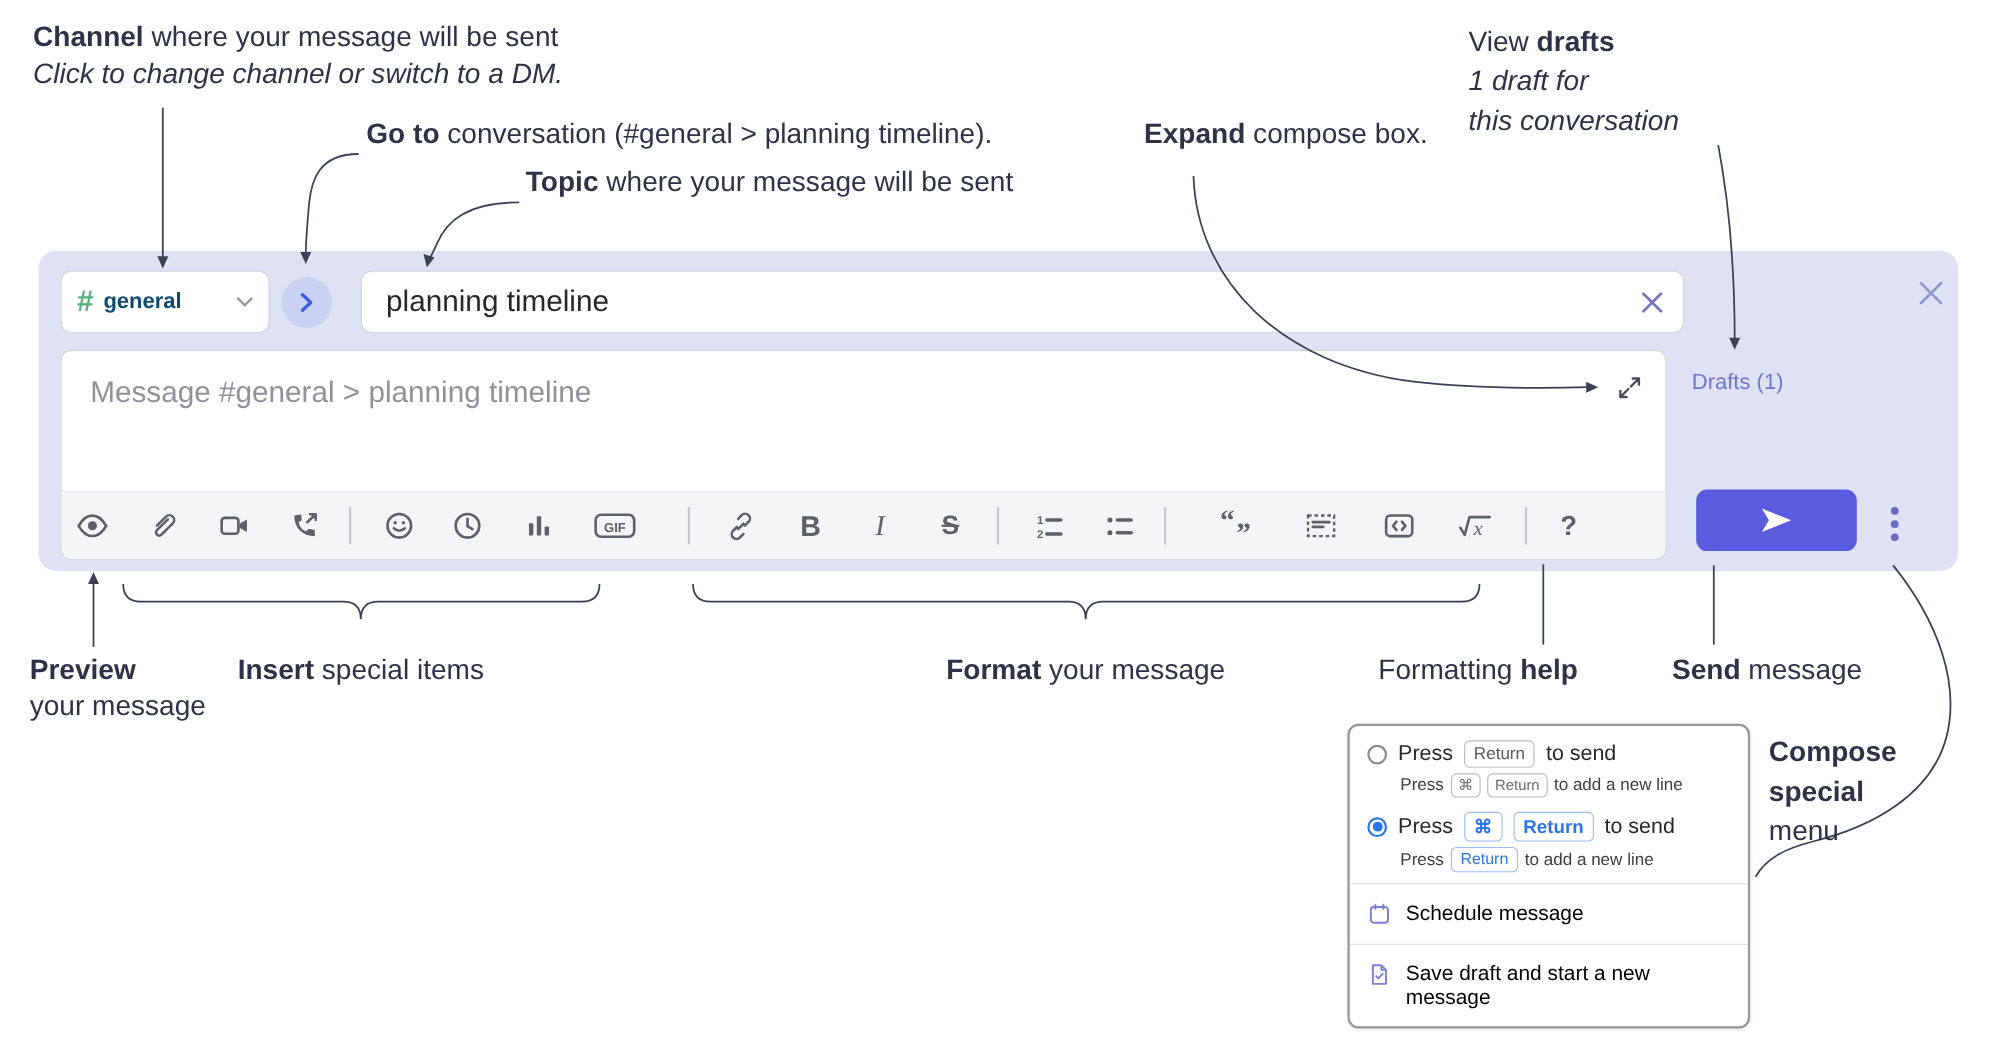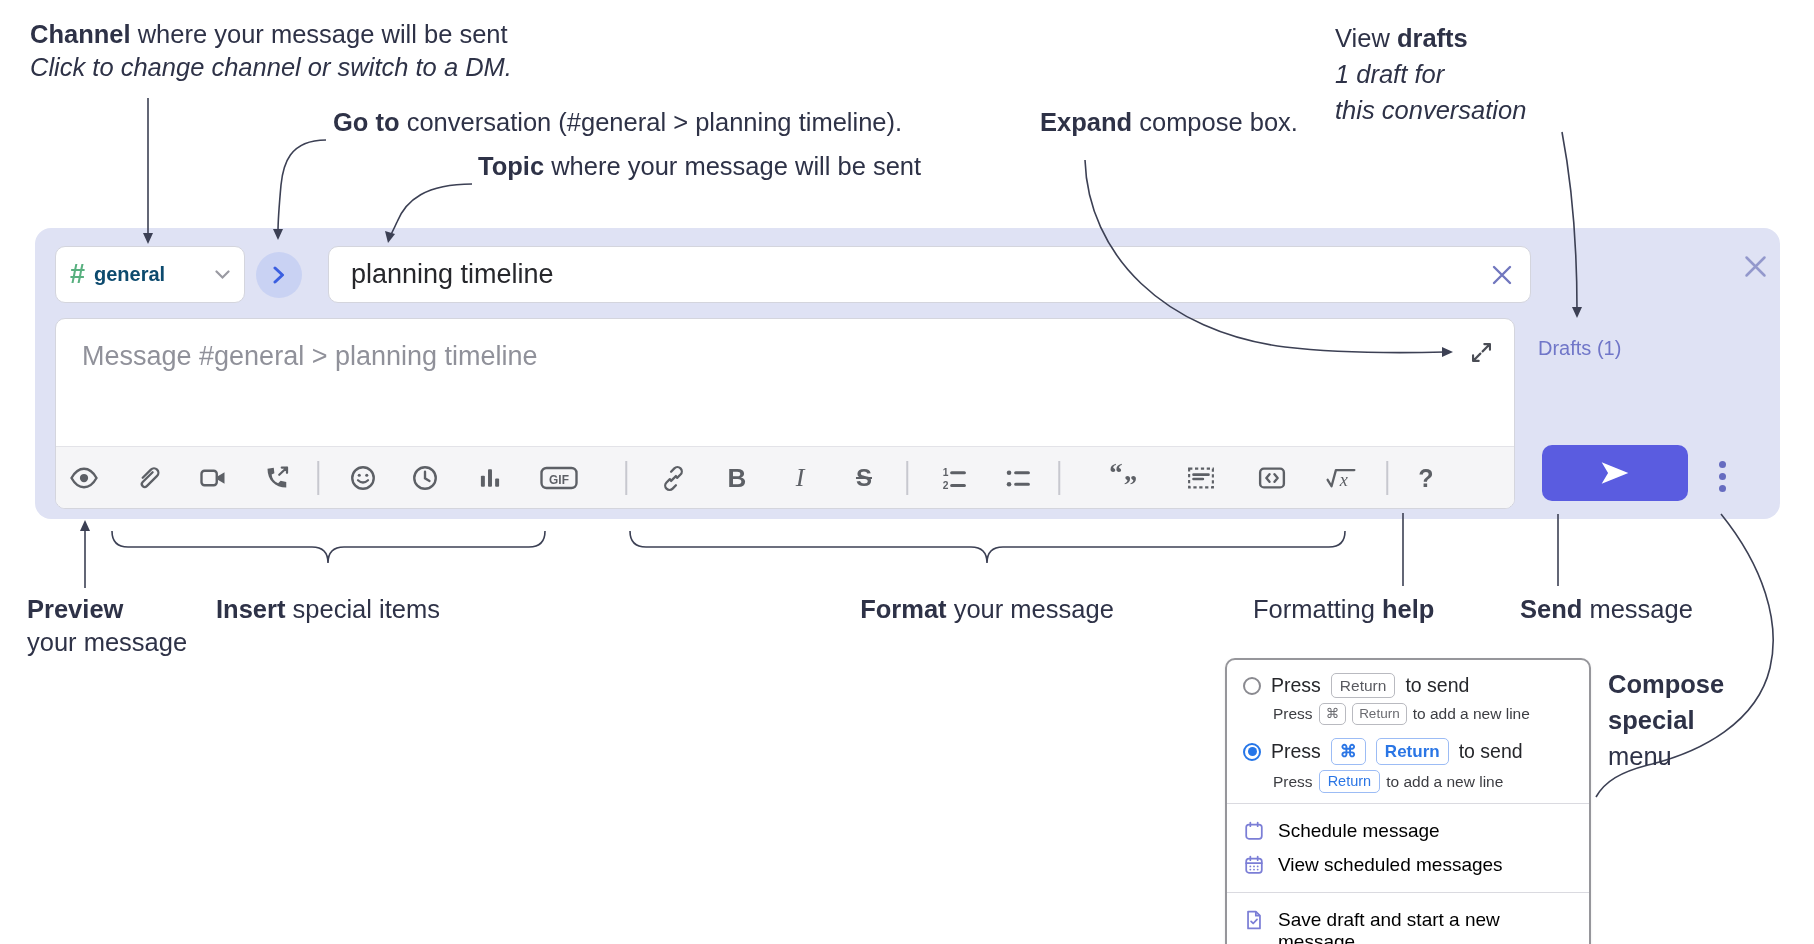--- a/index.html
+++ b/index.html
@@ -352,33 +352,20 @@
       </div>
     </div>
     <div class="popup-div"></div>
     <div class="menu-item">
       <svg width="22" height="22" viewBox="0 0 24 24">
           <rect x="3.5" y="5" width="17" height="15.5" rx="3" fill="none" stroke="#7b7ed6" stroke-width="1.9"></rect>
           <path d="M8,2.8 v4 M16,2.8 v4" stroke="#7b7ed6" stroke-width="1.9" stroke-linecap="round"></path>
         </svg>
       <span>Schedule message</span>
     </div>
-    <div class="menu-item">
-      <svg width="22" height="22" viewBox="0 0 24 24">
-          <rect x="3.5" y="5" width="17" height="15.5" rx="3" fill="none" stroke="#7b7ed6" stroke-width="1.9"></rect>
-          <path d="M8,2.8 v4 M16,2.8 v4 M3.5,10 h17" stroke="#7b7ed6" stroke-width="1.9" stroke-linecap="round"></path>
-          <circle cx="8" cy="13.5" r="1" fill="#7b7ed6"></circle>
-          <circle cx="12" cy="13.5" r="1" fill="#7b7ed6"></circle>
-          <circle cx="16" cy="13.5" r="1" fill="#7b7ed6"></circle>
-          <circle cx="8" cy="17" r="1" fill="#7b7ed6"></circle>
-          <circle cx="12" cy="17" r="1" fill="#7b7ed6"></circle>
-          <circle cx="16" cy="17" r="1" fill="#7b7ed6"></circle>
-        </svg>
-      <span>View scheduled messages</span>
-    </div>
     <div class="popup-div"></div>
     <div class="menu-item">
       <svg width="22" height="22" viewBox="0 0 24 24">
           <path d="M5.5,2.8 h8.5 l4.5,4.5 v13.9 h-13 z" fill="none" stroke="#7b7ed6" stroke-width="1.9" stroke-linejoin="round"></path>
           <path d="M14,2.8 v4.5 h4.5" fill="none" stroke="#7b7ed6" stroke-width="1.9" stroke-linejoin="round"></path>
           <path d="M8.8,13.5 l2.3,2.3 l4.2,-4.5" fill="none" stroke="#7b7ed6" stroke-width="1.9" stroke-linecap="round" stroke-linejoin="round"></path>
         </svg>
       <span>Save draft and start a new message</span>
     </div>
   </div>

